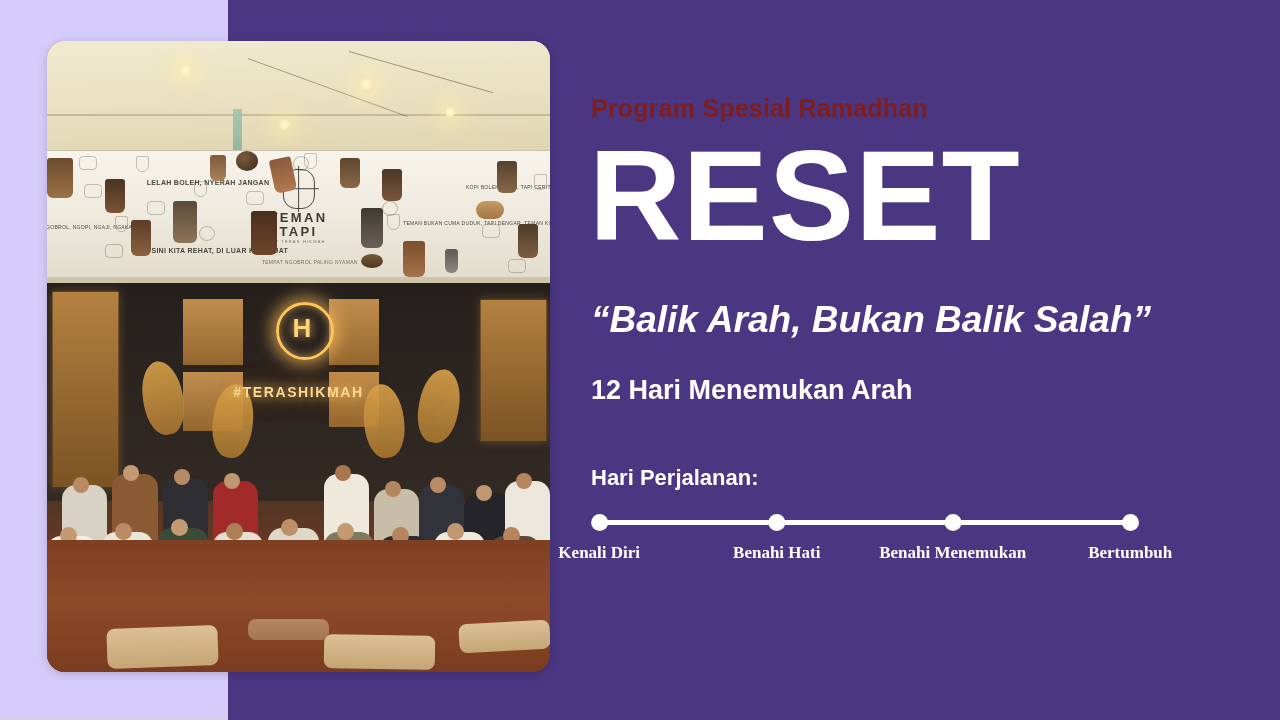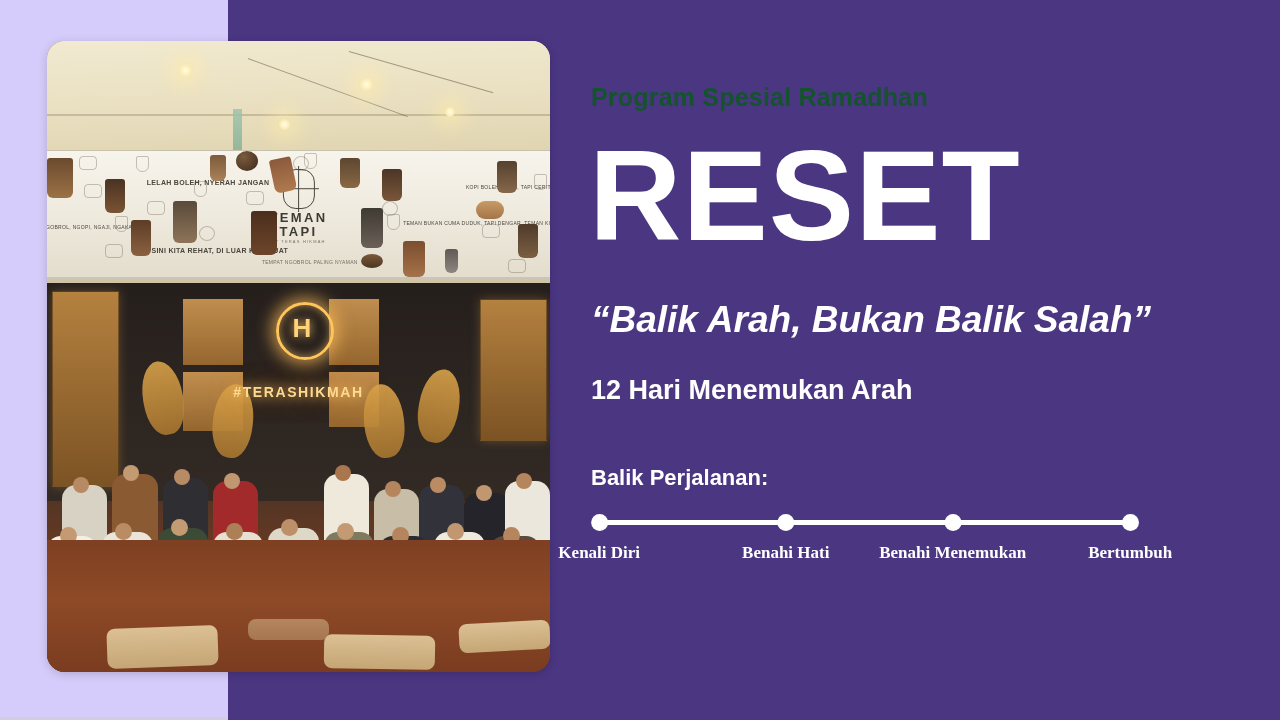--- a/index.html
+++ b/index.html
@@ -295,24 +295,24 @@
   
   .content {
     position: absolute;
     left: 591px;
     top: 0;
     width: 660px;
     height: 720px;
   }
   .eyebrow {
     position: absolute;
-    left: 0; top: 83px;
+    left: 0; top: 94px;
     font-size: 25px;
     font-weight: 700;
-    color: #14532d;
+    color: #7f1d1d;
     letter-spacing: .2px;
     white-space: nowrap;
   }
   .headline {
     position: absolute;
     left: -2px; top: 137px;
     font-size: 128px;
     font-weight: 700;
     color: #ffffff;
     letter-spacing: 1px;
@@ -518,29 +518,29 @@
         <div class="mat m4"></div>
       </div>
     </div>
   </div>
 
   <div class="content">
     <div class="eyebrow">Program Spesial Ramadhan</div>
     <div class="headline">RESET</div>
     <div class="tagline">“Balik Arah, Bukan Balik Salah”</div>
     <div class="subtitle">12 Hari Menemukan Arah</div>
-    <div class="flow-title">Balik Perjalanan:</div>
+    <div class="flow-title">Hari Perjalanan:</div>
 
     <div class="timeline">
       <div class="timeline-line"></div>
       <div class="tl-step" style="left:1.5%;">
         <div class="tl-dot"></div>
         <div class="tl-label">Kenali Diri</div>
       </div>
-      <div class="tl-step" style="left:33.9%;margin-left:9px;">
+      <div class="tl-step" style="left:33.9%;">
         <div class="tl-dot"></div>
         <div class="tl-label">Benahi Hati</div>
       </div>
       <div class="tl-step" style="left:66%;">
         <div class="tl-dot"></div>
         <div class="tl-label">Benahi Menemukan</div>
       </div>
       <div class="tl-step" style="left:98.4%;">
         <div class="tl-dot"></div>
         <div class="tl-label">Bertumbuh</div>

